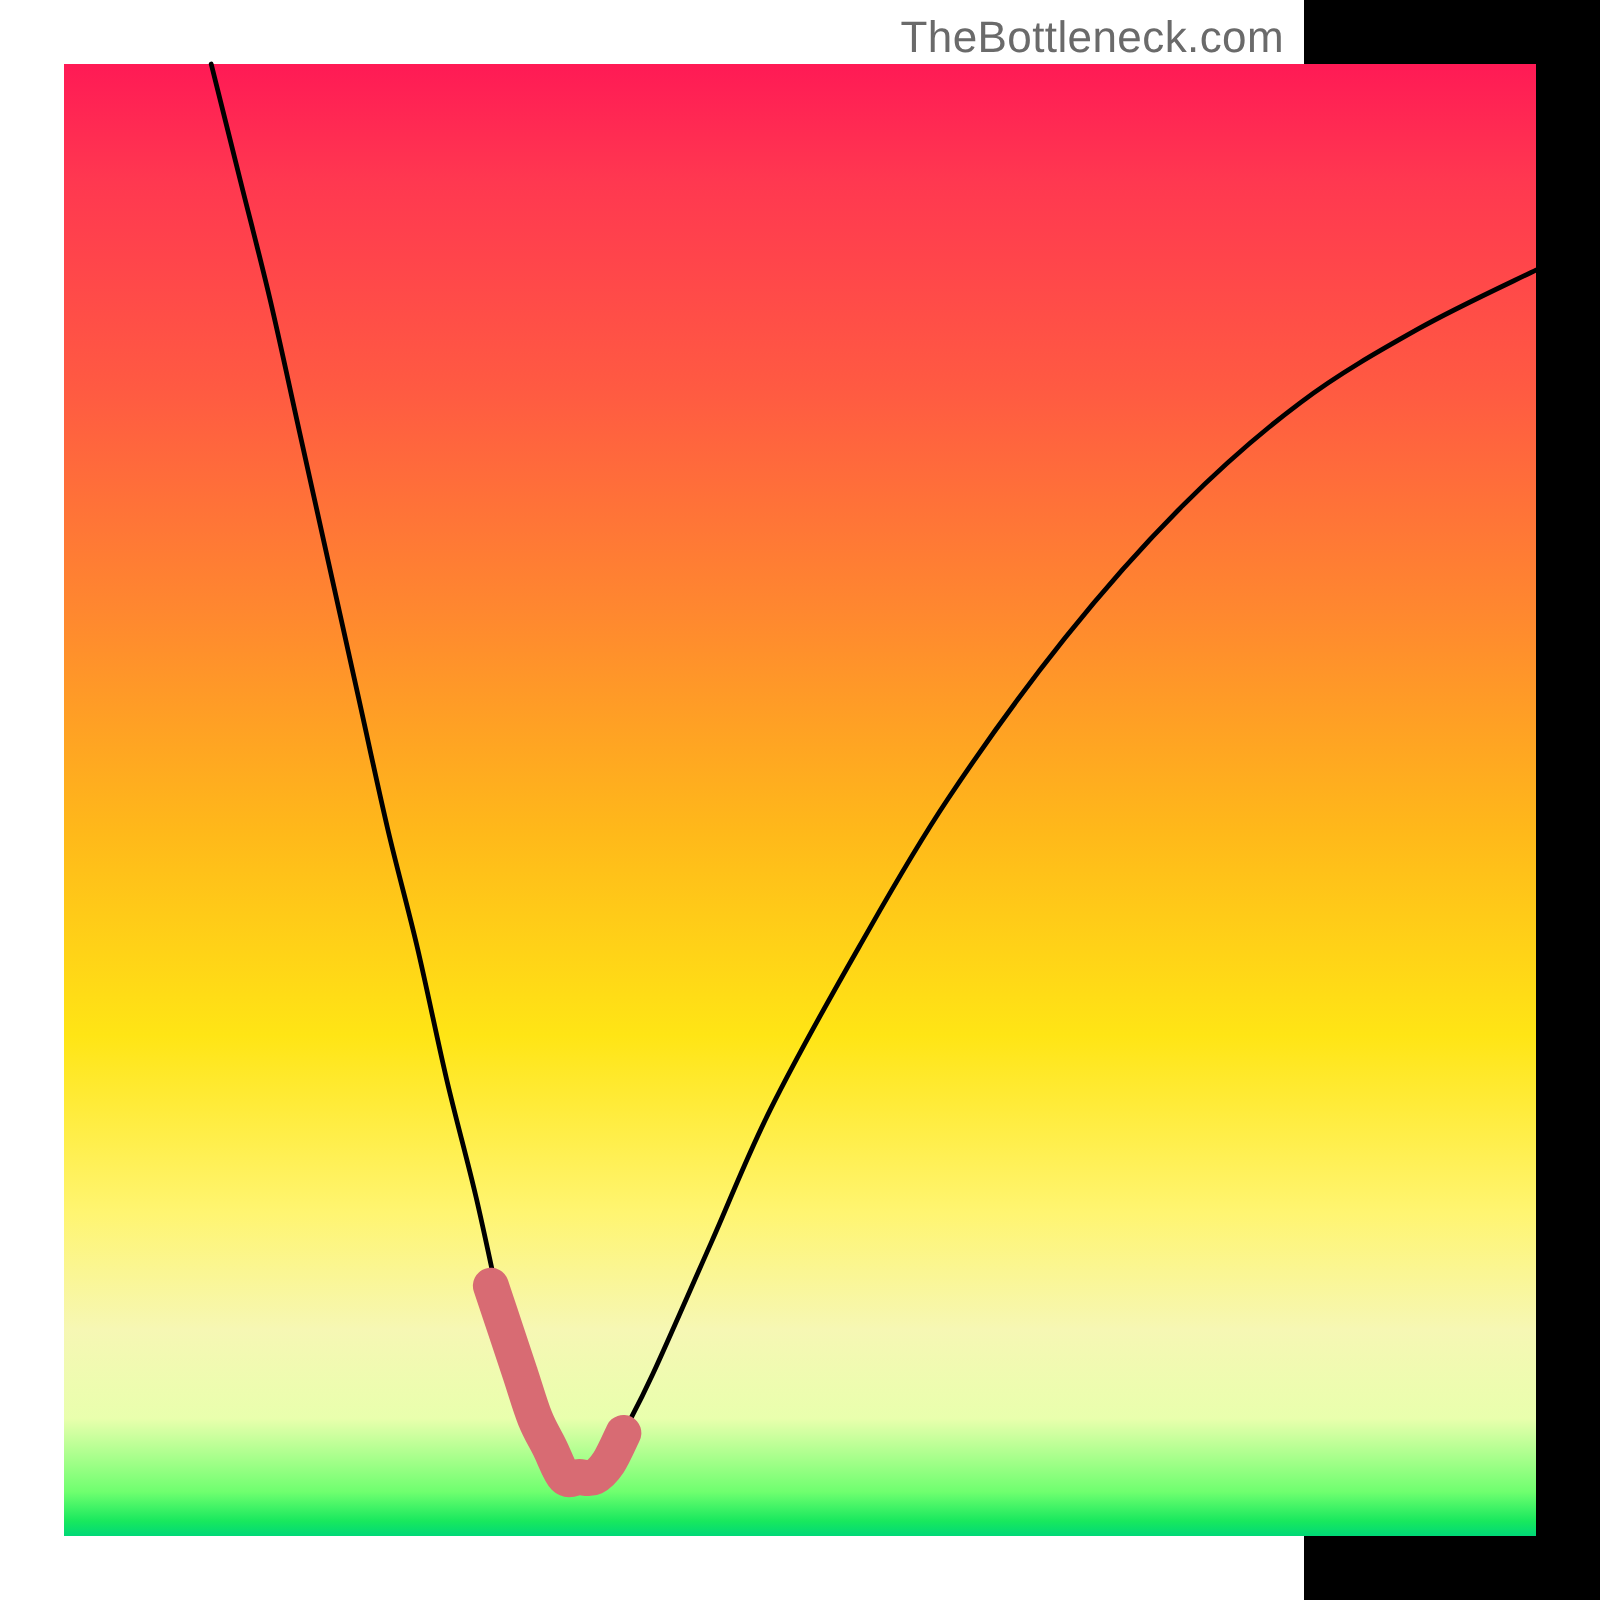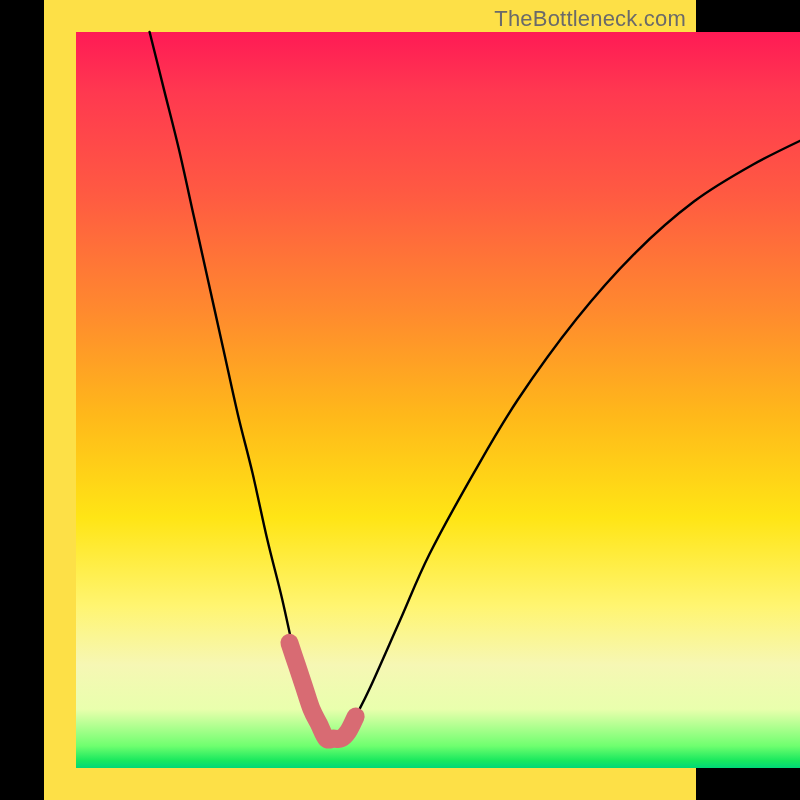--- a/index.html
+++ b/index.html
@@ -10,22 +10,21 @@
     background: #000;
     font-family: Arial, Helvetica, sans-serif;
     overflow: hidden;
   }
   .frame {
     position: absolute;
     left: 0;
     top: 0;
     width: 652px;
     height: 800px;
-    background: #fde047;
-    margin-left: 44px;
+    background: #ffffff;
   }
   .plot {
     position: absolute;
     left: 32px;
     top: 32px;
     width: 736px;
     height: 736px;
     
     background: linear-gradient(to bottom,
       #ff1a55 0%,

